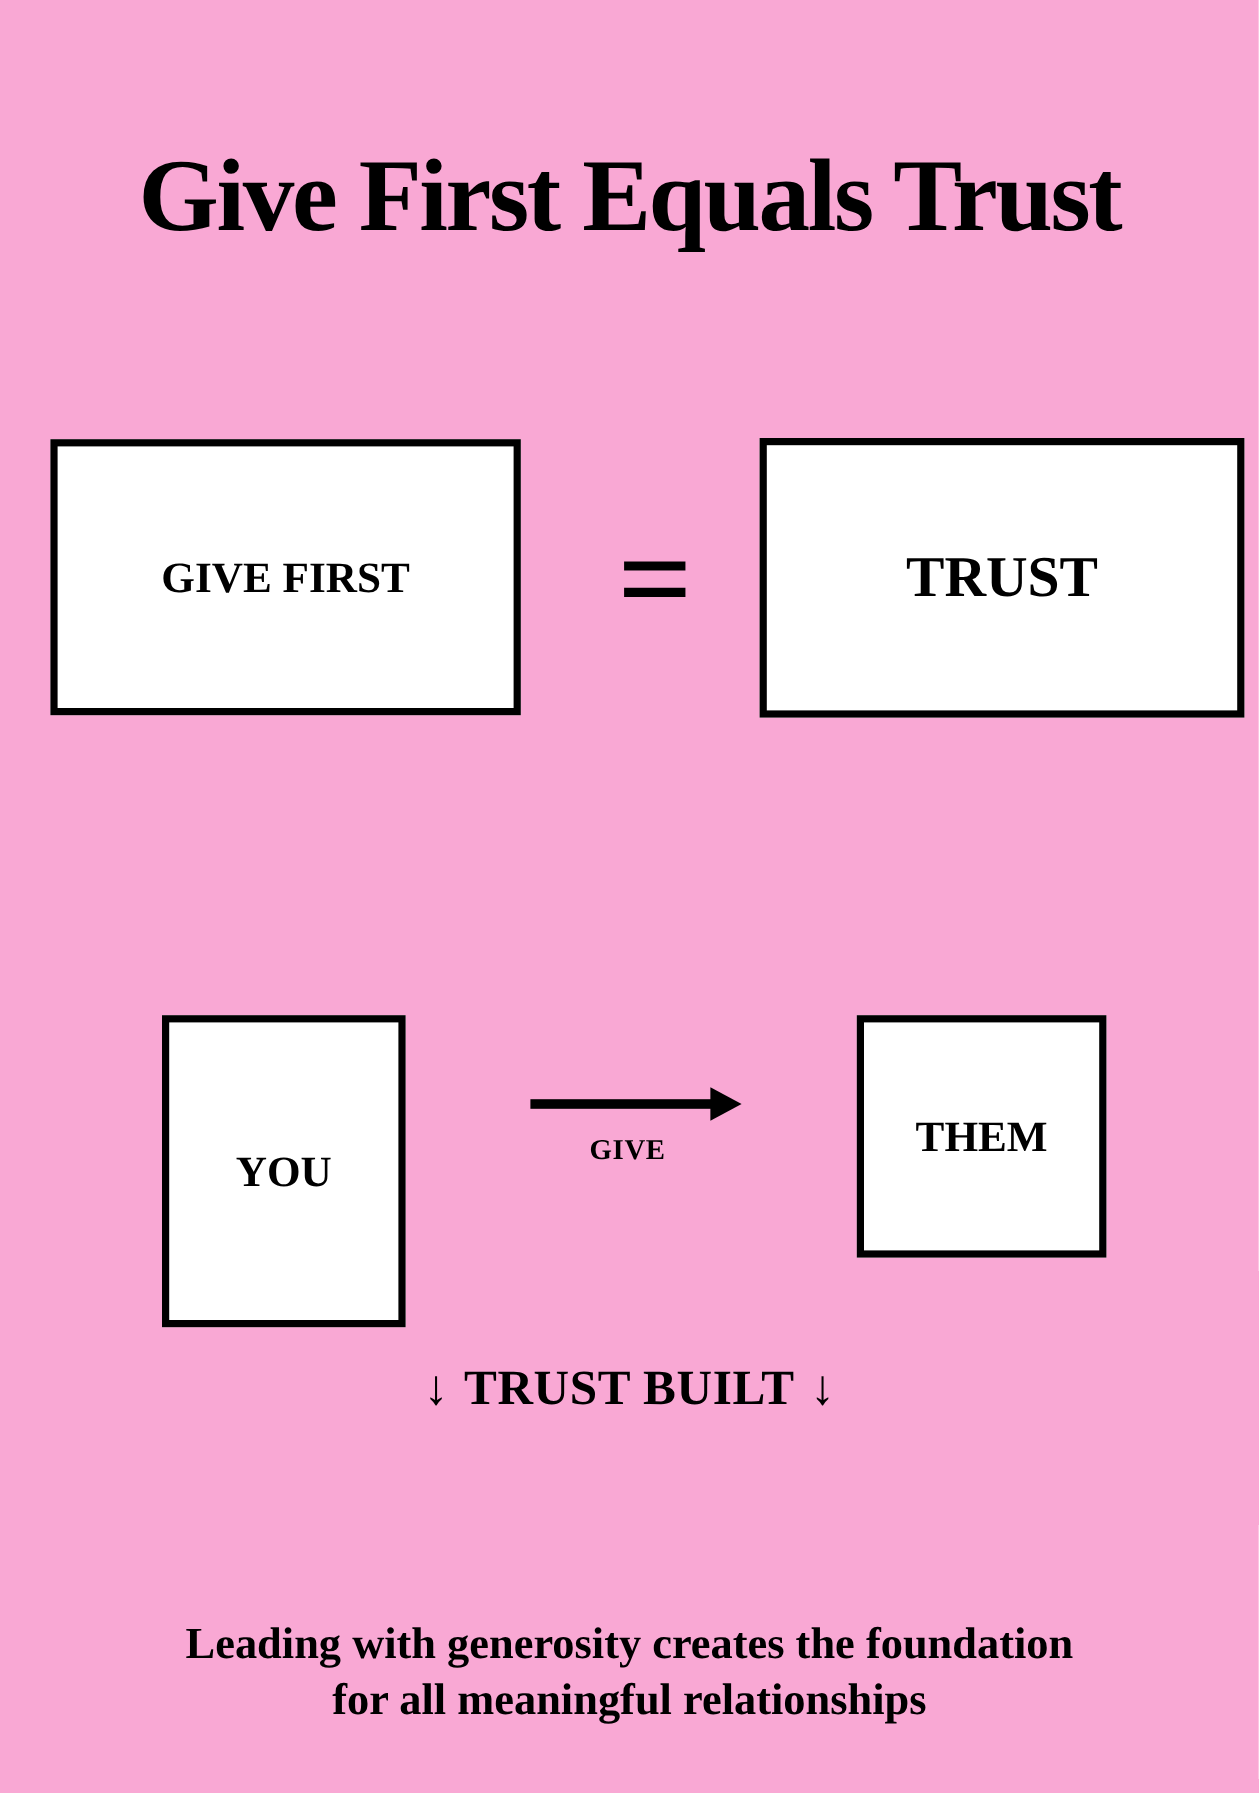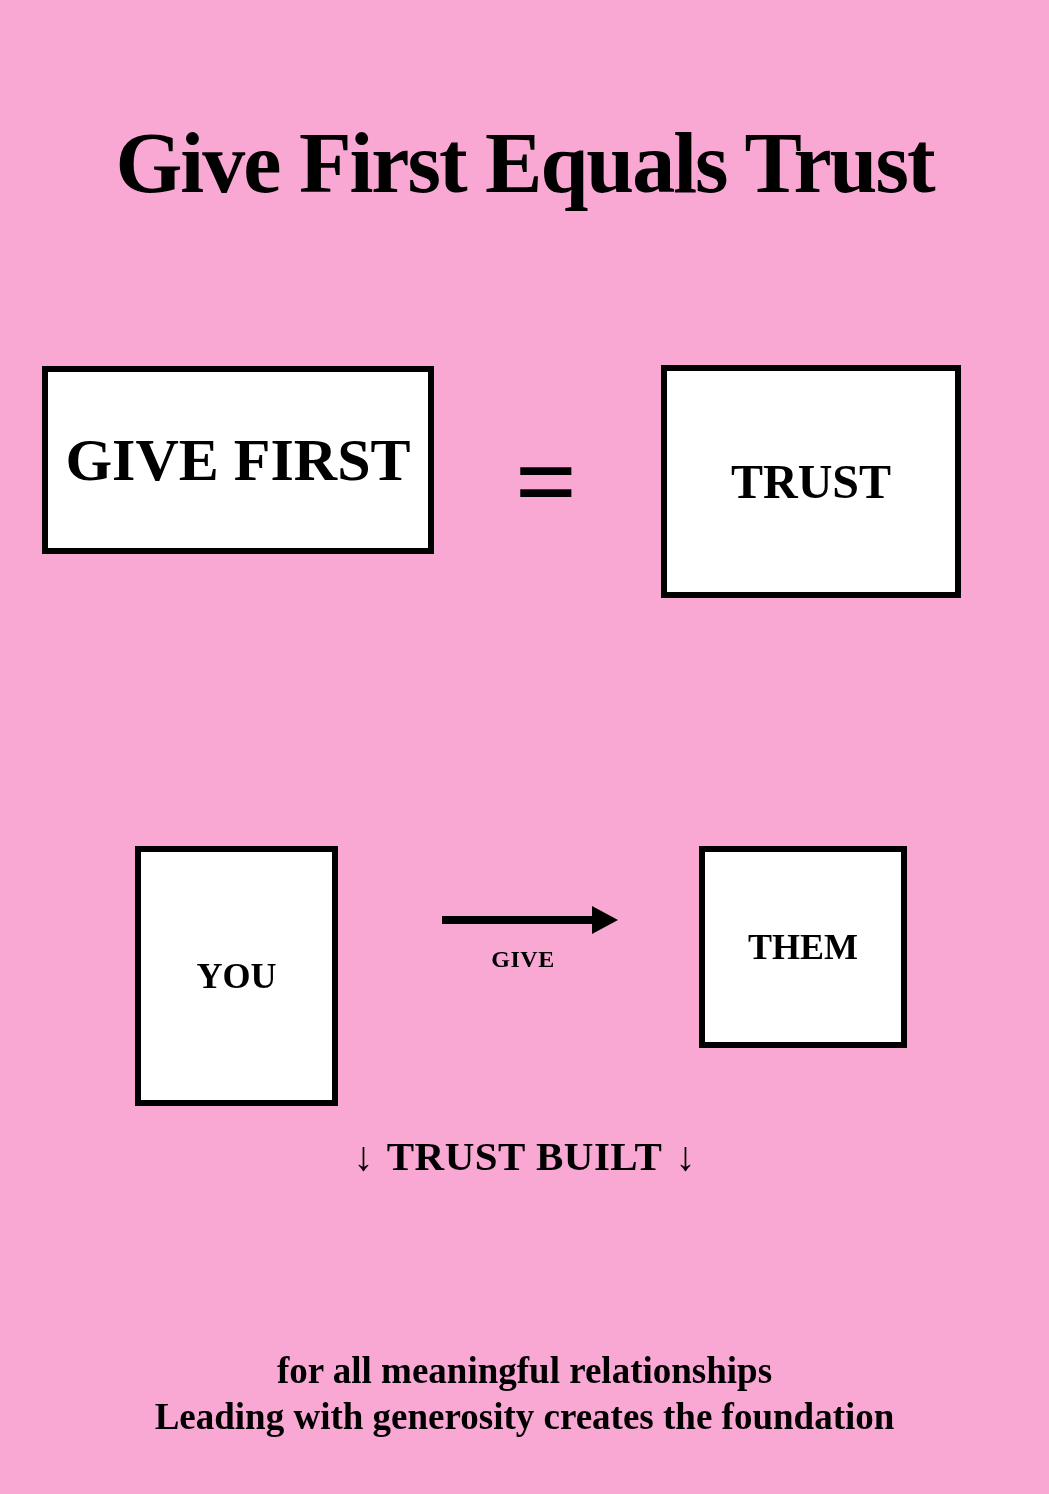--- a/index.html
+++ b/index.html
@@ -32,24 +32,24 @@
     position: absolute;
     box-sizing: border-box;
     border: 6px solid #000000;
     background: #ffffff;
     display: flex;
     align-items: center;
     justify-content: center;
     font-weight: bold;
     white-space: nowrap;
   }
-  #box-give-first { left: 42px;  top: 366px; width: 392px; height: 188px; font-size: 60px; }
-  #box-trust      { left: 661px; top: 365px; width: 300px; height: 233px; font-size: 48px; }
+  #box-give-first { left: 42px;  top: 366px; width: 392px; height: 230px; font-size: 36px; }
+  #box-trust      { left: 633px; top: 365px; width: 404px; height: 233px; font-size: 48px; }
   #box-you        { left: 135px; top: 846px; width: 203px; height: 260px; font-size: 36px; }
-  #box-them       { left: 699px; top: 846px; width: 208px; height: 202px; font-size: 36px; }
+  #box-them       { left: 714px; top: 846px; width: 208px; height: 202px; font-size: 36px; }
   .equals {
     position: absolute;
     left: 480px;
     top: 366px;
     width: 132px;
     height: 231px;
     display: flex;
     align-items: center;
     justify-content: center;
     font-size: 110px;
@@ -140,17 +140,17 @@
 
   <div class="box" id="box-them">
     <span>THEM</span>
   </div>
 
   <div class="trust-built">
     <span>↓</span><span class="tb-label">TRUST BUILT</span><span>↓</span>
   </div>
 
   <div class="caption">
+    <div>Leading with generosity creates the foundation</div>
     <div>for all meaningful relationships</div>
-    <div>Leading with generosity creates the foundation</div>
   </div>
 
 </div>
 
 </body></html>

